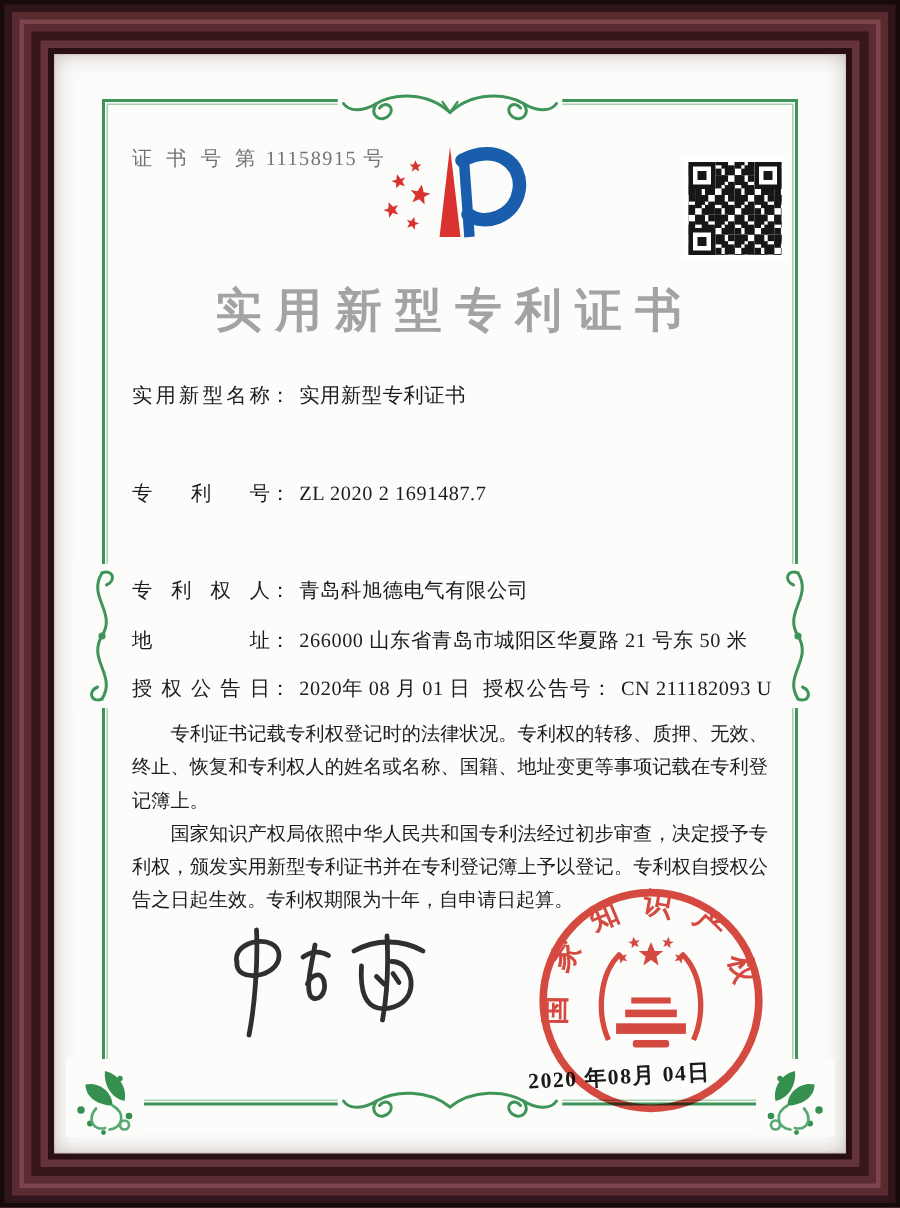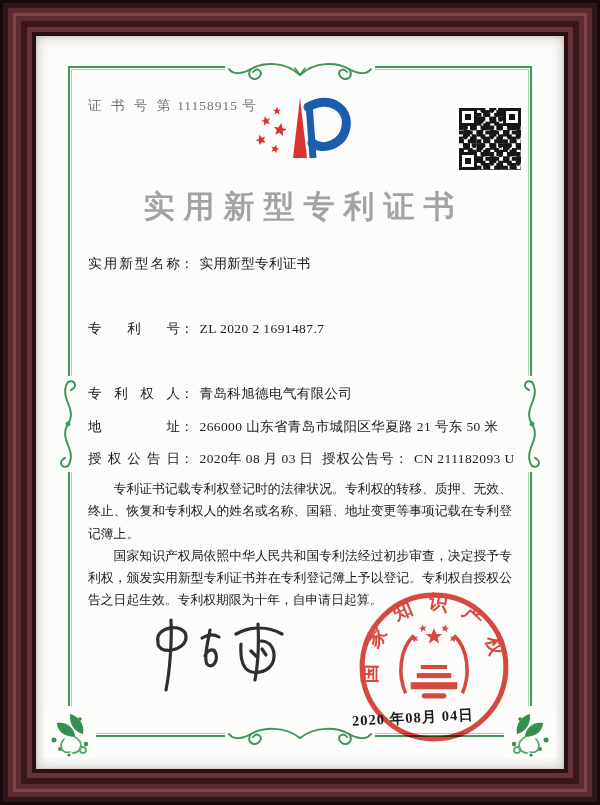--- a/index.html
+++ b/index.html
@@ -190,21 +190,21 @@
   <div class="row" style="top:320px">
     <span class="lab">专利号</span><span class="col">：</span><span class="val">ZL 2020 2 1691487.7</span>
   </div>
   <div class="row" style="top:385px">
     <span class="lab">专利权人</span><span class="col">：</span><span class="val">青岛科旭德电气有限公司</span>
   </div>
   <div class="row" style="top:418px">
     <span class="lab">地址</span><span class="col">：</span><span class="val">266000 山东省青岛市城阳区华夏路 21 号东 50 米</span>
   </div>
   <div class="row" style="top:450px">
-    <span class="lab">授权公告日</span><span class="col">：</span><span class="val">2020年 08 月 03 日</span>
+    <span class="lab">授权公告日</span><span class="col">：</span><span class="val">2020年 08 月 01 日</span>
     <span class="pair2">
       <span class="lab2">授权公告号</span><span>：</span><span class="val">CN 211182093 U</span>
     </span>
   </div>
 
   <div class="body-text">
     <p>专利证书记载专利权登记时的法律状况。专利权的转移、质押、无效、终止、恢复和专利权人的姓名或名称、国籍、地址变更等事项记载在专利登记簿上。</p>
     <p>国家知识产权局依照中华人民共和国专利法经过初步审查，决定授予专利权，颁发实用新型专利证书并在专利登记簿上予以登记。专利权自授权公告之日起生效。专利权期限为十年，自申请日起算。</p>
   </div>
 

